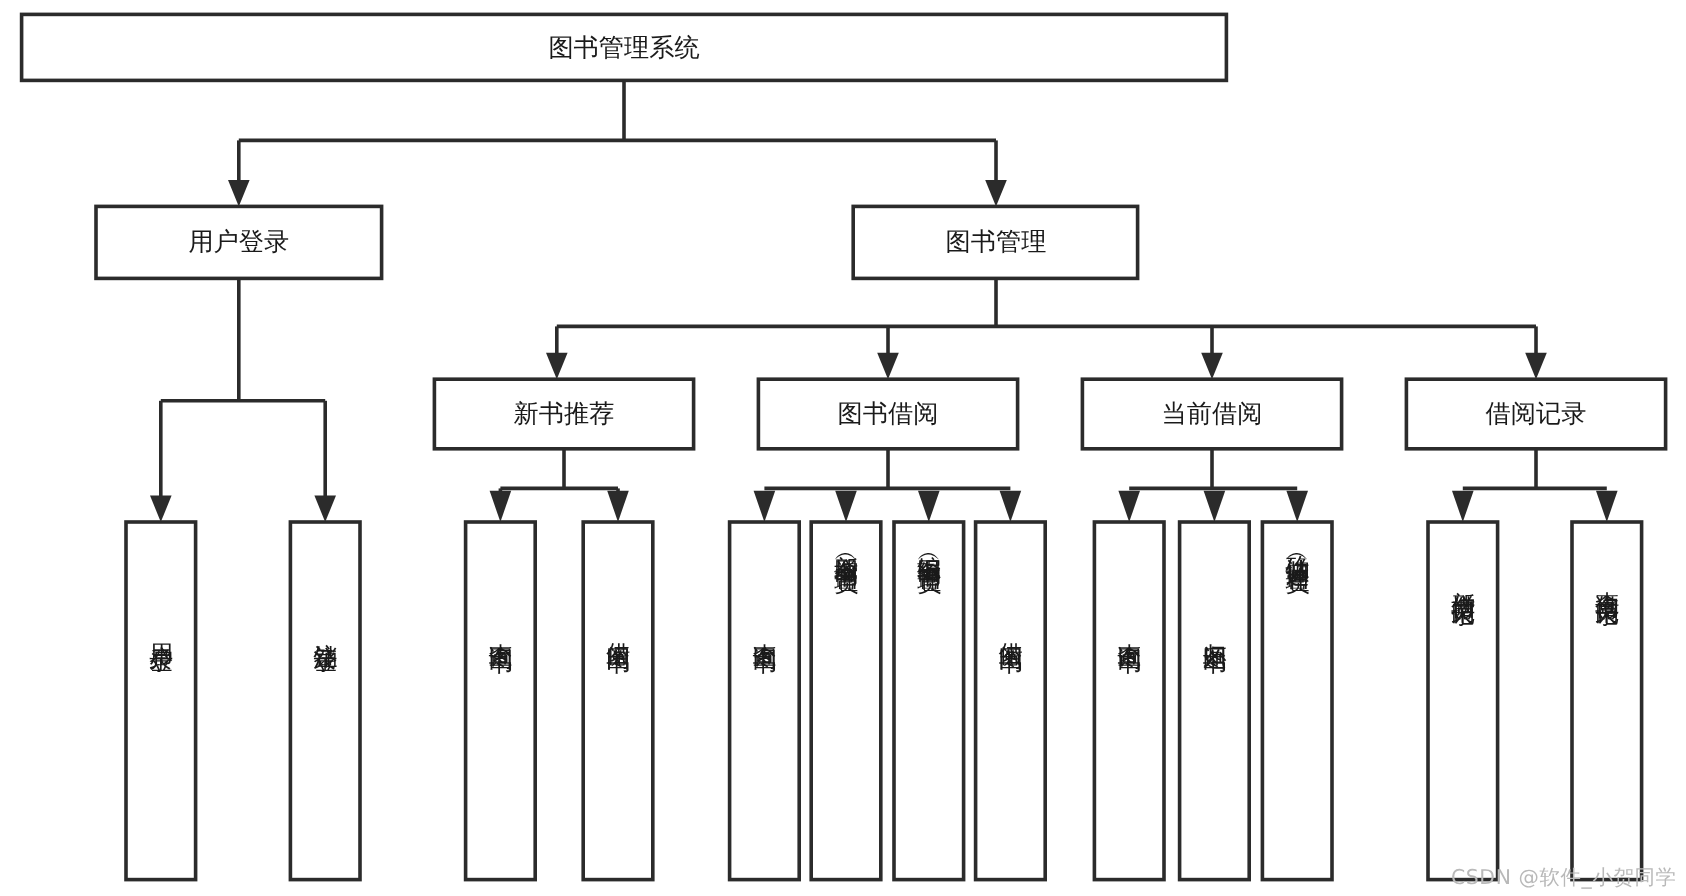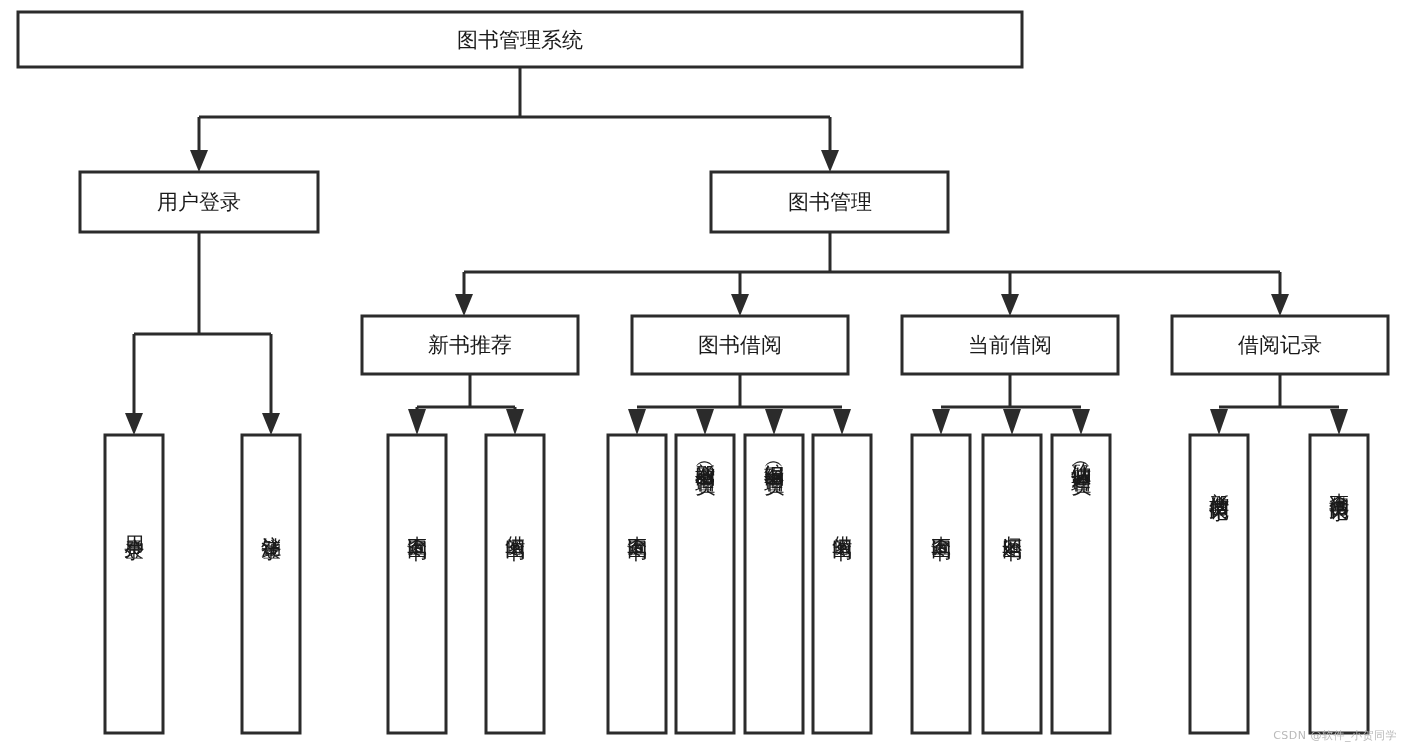--- a/index.html
+++ b/index.html
@@ -63,21 +63,21 @@
     line-height: 1.18;
     color: #1a1a1a;
     letter-spacing: 2px;
     white-space: nowrap;
   }
   .watermark {
     position: absolute;
     right: 8px;
     bottom: 4px;
     font-family: "DejaVu Sans", "Liberation Sans", sans-serif;
-    font-size: 11px;
+    font-size: 17px;
     color: #b9b9b9;
     letter-spacing: 0.5px;
     user-select: none;
   }
 </style>
 </head>
 <body>
 
 <div id="diagram-root">
 

